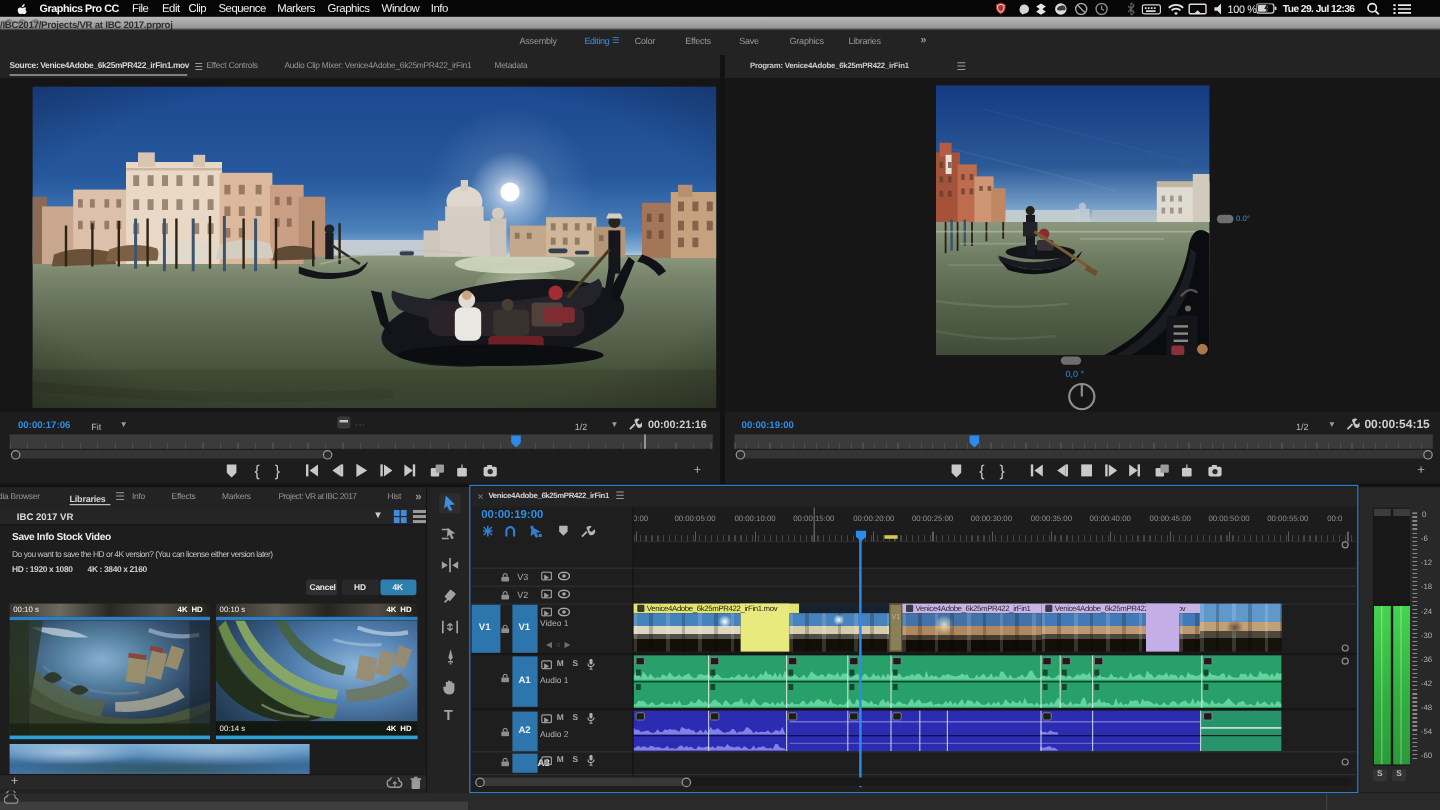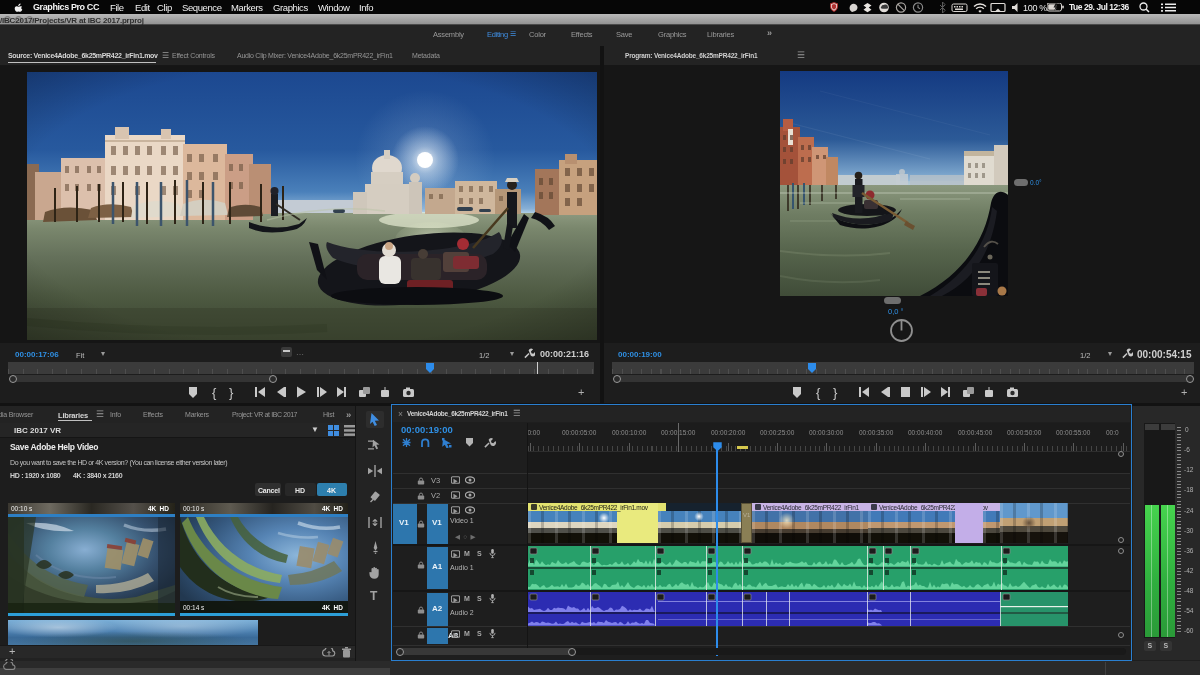--- a/index.html
+++ b/index.html
@@ -608,21 +608,21 @@
     </g>
   </svg>
 <svg class="ab" style="left:344px;top:425px" width="11" height="11" viewBox="0 0 11 11">
     <g fill="#9a9a9a">
       <rect x="0" y="0" width="11" height="2.5"></rect>
       <rect x="0" y="4.2" width="11" height="2.5"></rect>
       <rect x="0" y="8.4" width="11" height="2.5"></rect>
     </g>
   </svg>
 
-<div class="tx" style="left:10px;top:442px;font-size:8.5px;letter-spacing:-0.3px;font-weight:bold;color:#ececec;">Save Adobe Help Video</div>
+<div class="tx" style="left:10px;top:442px;font-size:8.5px;letter-spacing:-0.3px;font-weight:bold;color:#ececec;">Save Info Stock Video</div>
 <div class="tx" style="left:10px;top:459px;font-size:7px;letter-spacing:-0.4px;color:#c4c4c4;">Do you want to save the HD or 4K version? (You can license either version later)</div>
 <div class="tx" style="left:10px;top:472px;font-size:7px;letter-spacing:-0.3px;font-weight:bold;color:#cfcfcf;">HD : 1920 x 1080</div>
 <div class="tx" style="left:73px;top:472px;font-size:7px;letter-spacing:-0.3px;font-weight:bold;color:#cfcfcf;">4K : 3840 x 2160</div>
 <div class="ab" style="left:255px;top:483px;width:26px;height:13px;background:#2f2f2f;border-radius:2px;"></div>
 <div class="tx" style="left:258px;top:486.5px;font-size:7px;letter-spacing:-0.2px;font-weight:bold;color:#e8e8e8;">Cancel</div>
 <div class="ab" style="left:285px;top:483px;width:31px;height:13px;background:#282828;border-radius:2px;"></div>
 <div class="tx" style="left:295px;top:486.5px;font-size:7px;font-weight:bold;color:#e8e8e8;">HD</div>
 <div class="ab" style="left:317px;top:483px;width:30px;height:13px;background:#2d7fae;border-radius:2px;"></div>
 <div class="tx" style="left:327px;top:486.5px;font-size:7px;font-weight:bold;color:#f2f2f2;">4K</div>
 

